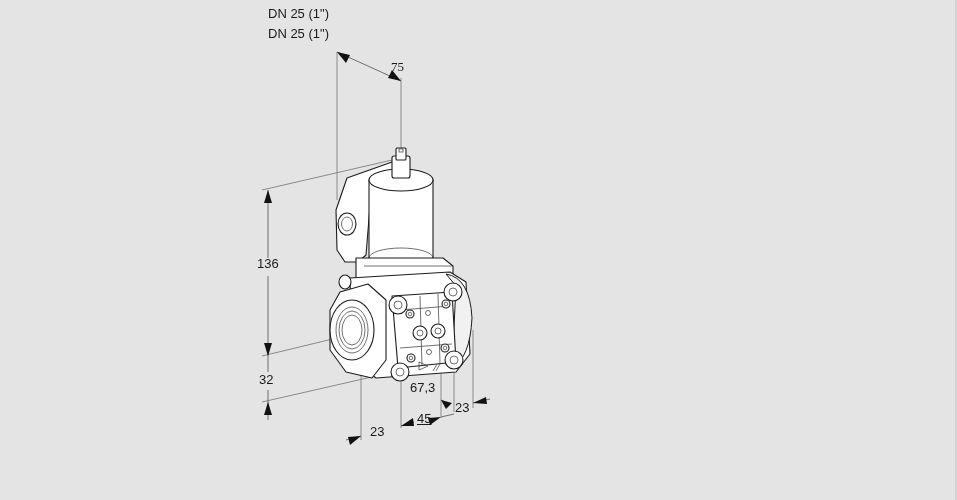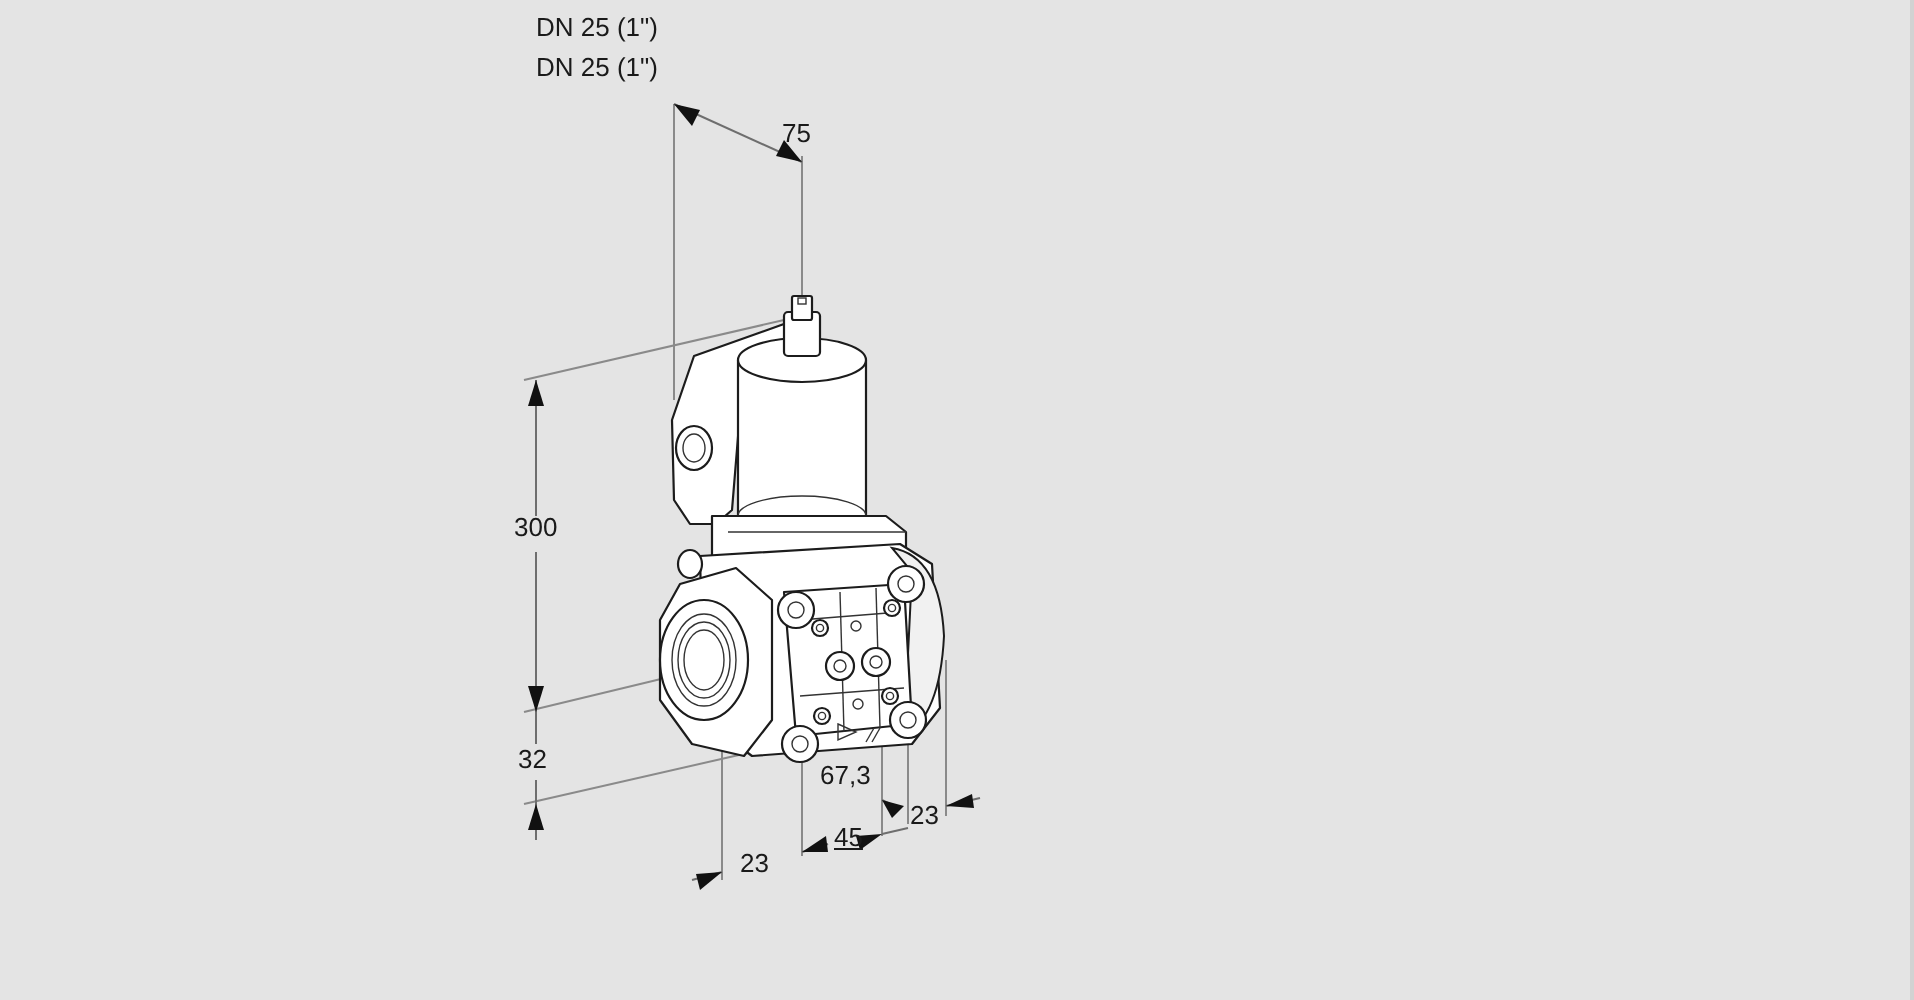--- a/index.html
+++ b/index.html
@@ -146,22 +146,22 @@
       <g>
         <line class="fine" x1="433" y1="371" x2="437" y2="364"></line>
         <line class="fine" x1="436" y1="371" x2="440" y2="364"></line>
       </g>
     </g>
   </svg>
 
   <div class="lbl" style="left:268px;top:7px;">DN 25 (1")</div>
   <div class="lbl" style="left:268px;top:27px;">DN 25 (1")</div>
 
-  <div class="lbl" style="left:391px;top:60px;">75</div>
-  <div class="lbl" style="left:257px;top:257px;">300</div>
+  <div class="lbl" style="left:391px;top:60px;font-family:Liberation Serif, serif;">75</div>
+  <div class="lbl" style="left:257px;top:257px;">136</div>
   <div class="lbl" style="left:259px;top:373px;">32</div>
   <div class="lbl" style="left:370px;top:425px;">23</div>
   <div class="lbl" style="left:417px;top:412px;text-decoration:underline;">45</div>
   <div class="lbl" style="left:410px;top:381px;">67,3</div>
   <div class="lbl" style="left:455px;top:401px;">23</div>
 
   <div class="right-edge"></div>
 </div>
 
 </body></html>

